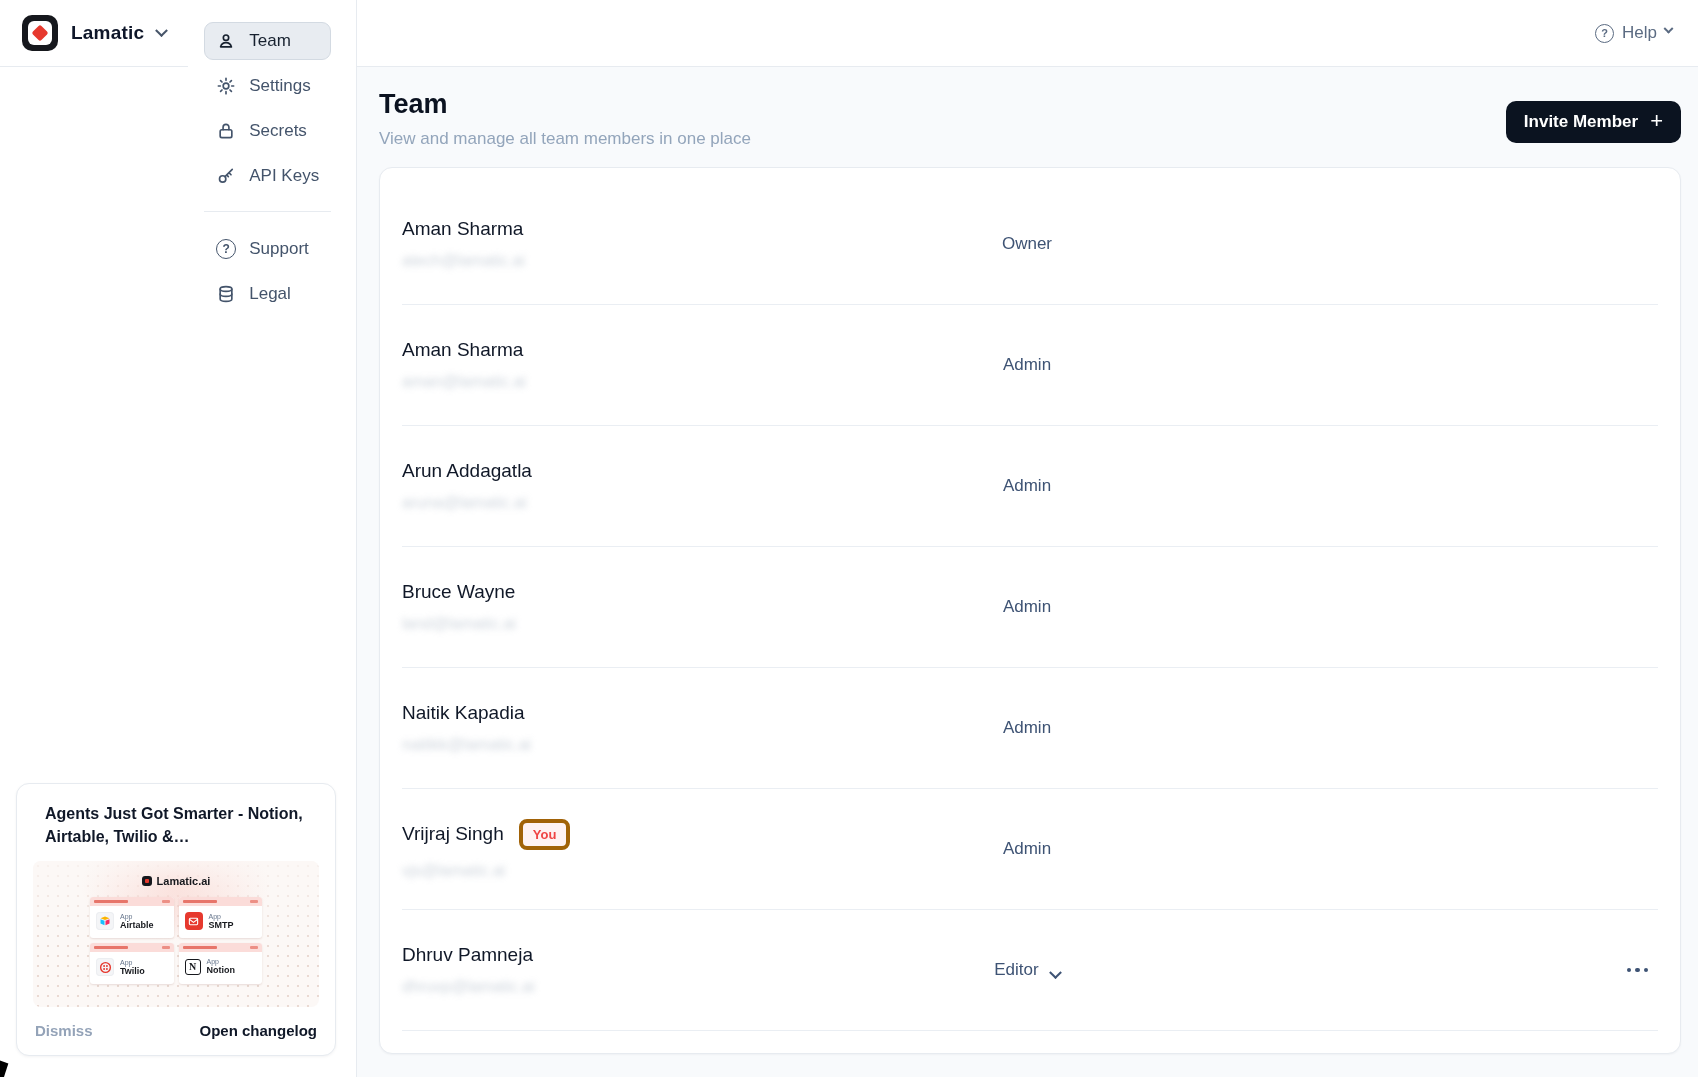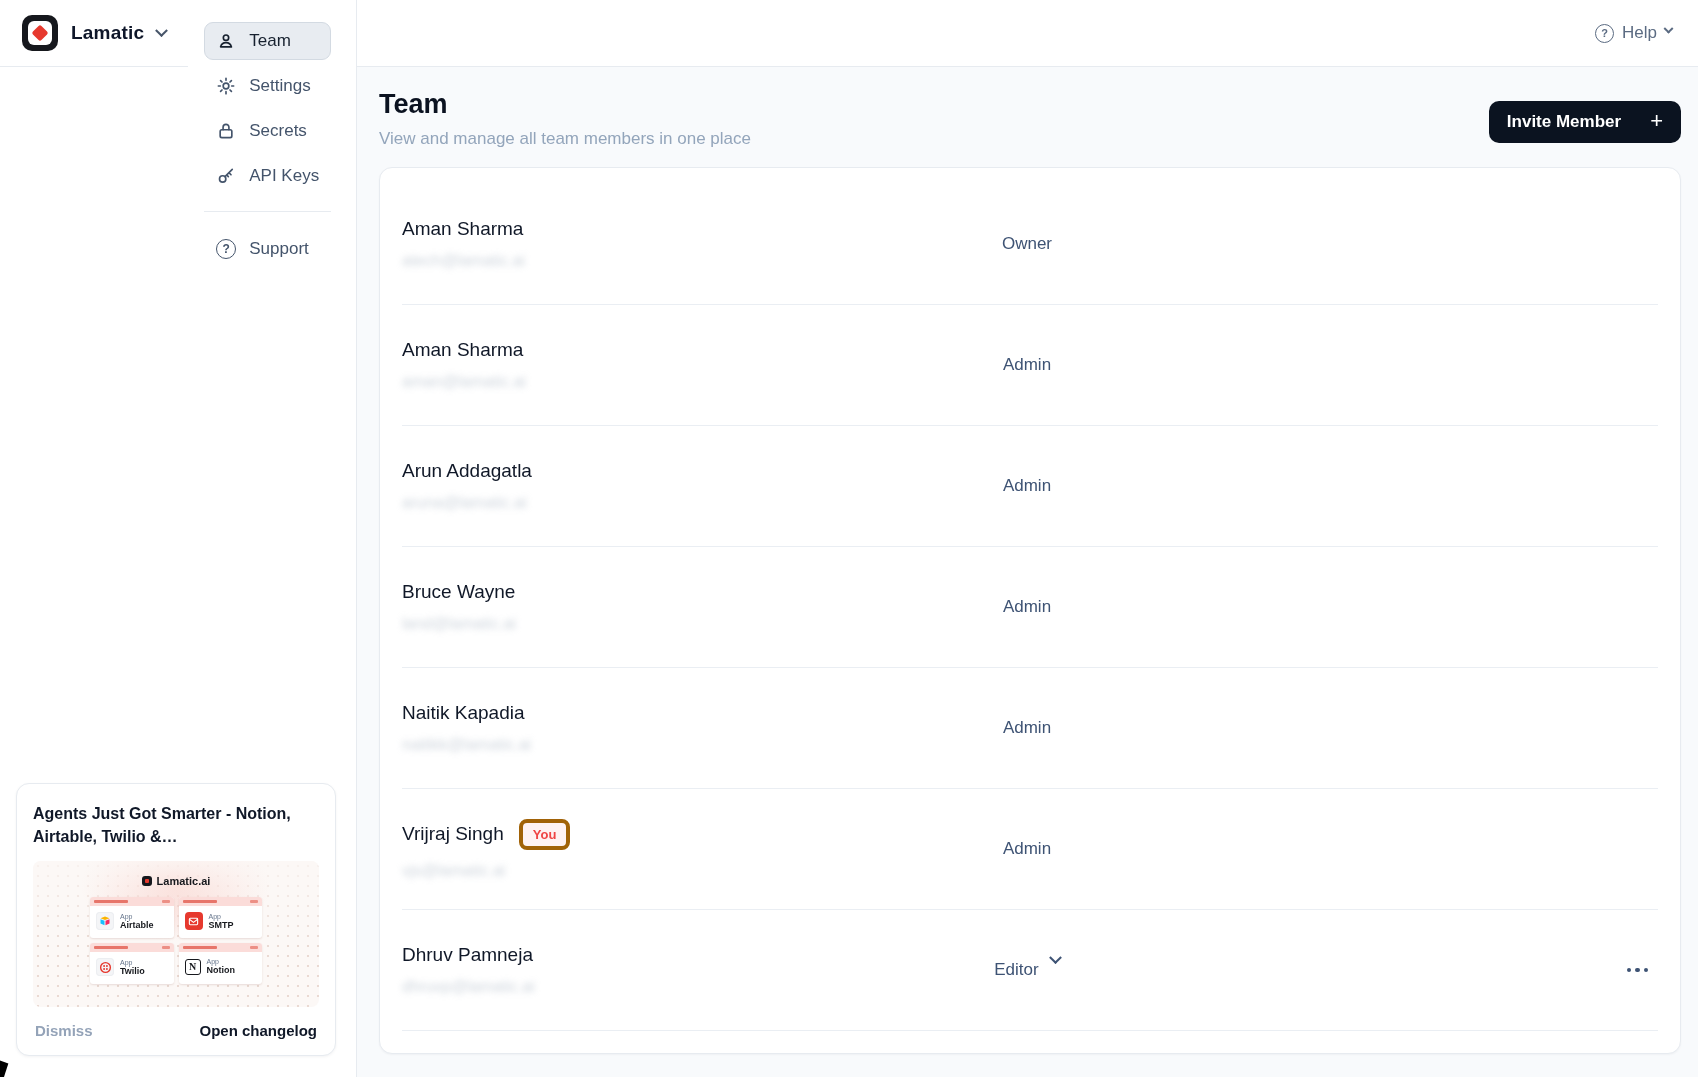--- a/index.html
+++ b/index.html
@@ -18,21 +18,21 @@
   .nav { padding:22px 16px 0 16px; }
   .nav-item { height:38px; display:flex; align-items:center; gap:13px; padding:0 11px; margin-bottom:7px; border-radius:9px; color:#44546b; font-size:17px; cursor:pointer; border:1px solid transparent; }
   .nav-item svg { stroke:#44546b; }
   .nav-item.active { background:#e8ecf1; border:1px solid #d3dae2; color:#17212f; font-weight:500; }
   .nav-item.active svg { stroke:#17212f; }
   .nav-sep { border-top:1px solid #e7ebf0; margin:16px 0 18px 0; }
   .qmark { width:20px; height:20px; border:1.8px solid #44546b; border-radius:50%; display:flex; align-items:center; justify-content:center; font-size:12px; font-weight:700; color:#44546b; flex-shrink:0; }
 
   
   .changelog { position:absolute; left:16px; right:20px; bottom:21px; background:#fff; border:1px solid #e7ebf0; border-radius:13px; padding:18px 16px 16px 16px; box-shadow:0 1px 3px rgba(15,23,42,.05); }
-  .changelog-title { font-size:16px; line-height:1.45; font-weight:700; color:#101828; }
+  .changelog-title { font-size:16px; line-height:1.45; font-weight:700; color:#101828;margin-left:12px; }
   .promo { position:relative; margin-top:13px; height:146px; border-radius:8px; background:#fcf8f6; overflow:hidden;
            background-image:radial-gradient(#ead9d2 1px, transparent 1.2px); background-size:10px 10px; }
   .promo::before { content:""; position:absolute; left:50%; top:-30px; transform:translateX(-50%); width:190px; height:110px; background:radial-gradient(closest-side, rgba(246,160,148,.55), rgba(246,160,148,0)); }
   .promo-inner { position:absolute; inset:0; background:linear-gradient(#fcf8f6cc,#fcf8f600 60%); }
   .promo-brand { position:relative; display:flex; align-items:center; justify-content:center; gap:5px; padding-top:14px; }
   .promo-brand-dot { width:10px; height:10px; background:#16181d; border-radius:3px; position:relative; }
   .promo-brand-dot::after { content:""; position:absolute; inset:3px; background:#e6392e; border-radius:1px; }
   .promo-brand-name { font-size:11px; font-weight:700; color:#16181d; }
   .mini-grid { position:relative; width:172px; margin:10px auto 0; display:grid; grid-template-columns:1fr 1fr; gap:5px; }
   .mini-card { background:#fff; border-radius:3px; box-shadow:0 1px 2px rgba(120,60,50,.15); overflow:hidden; }
@@ -54,33 +54,33 @@
   .main { flex:1; display:flex; flex-direction:column; min-width:0; }
   .topbar { height:67px; background:#fff; border-bottom:1px solid #e7ebf0; display:flex; align-items:center; justify-content:flex-end; padding-right:26px; flex-shrink:0; }
   .help { display:flex; align-items:center; gap:8px; color:#5b6b82; font-size:17px; cursor:pointer; }
   .help .qmark { width:19px; height:19px; border-color:#5b6b82; color:#5b6b82; font-size:11px; border-width:1.6px; }
   .help .chev { border-color:#5b6b82; width:7px; height:7px; margin-top:-3px; }
 
   .content { flex:1; background:#f8fafc; overflow:hidden; }
   .page-header { display:flex; align-items:flex-start; justify-content:space-between; padding:22px 17px 0 22px; }
   .page-title { font-size:27px; font-weight:700; color:#0b1220; }
   .page-subtitle { font-size:17px; color:#93a5bb; margin-top:9px; }
-  .invite-btn { margin-top:12px; height:42px; background:#0b1320; color:#fff; border:none; border-radius:10px; display:flex; align-items:center; gap:29px; padding:0 18px; font-size:17px; font-weight:600; font-family:inherit; cursor:pointer; }
+  .invite-btn { margin-top:12px; height:42px; background:#0b1320; color:#fff; border:none; border-radius:10px; display:flex; align-items:center; gap:12px; padding:0 18px; font-size:17px; font-weight:600; font-family:inherit; cursor:pointer; }
   .plus-glyph { font-size:22px; font-weight:400; line-height:1; margin-top:-2px; }
 
   .members-card { margin:18px 17px 0 22px; background:#fff; border:1px solid #e7ebf0; border-radius:13px; box-shadow:0 1px 2px rgba(15,23,42,.04); padding:16px 0 22px 0; }
   .member-row { margin:0 22px; height:121px; border-bottom:1px solid #eaeef3; display:flex; align-items:center; }
   .member-left { flex:1; min-width:0; }
   .member-name-line { display:flex; align-items:center; }
   .member-name { font-size:19px; font-weight:500; color:#101828; }
   .you-badge { margin-left:15px; font-size:13px; font-weight:600; color:#ef4444; background:#fef2f2; border:4px solid #a16207; border-radius:8px; padding:4px 10px; }
   .member-email { margin-top:12px; font-size:16px; color:#aeb9c6; filter:blur(3px); opacity:.6; }
   .member-center { width:240px; display:flex; align-items:center; justify-content:center; }
   .role-text { font-size:17px; font-weight:500; color:#3e5374; }
-  .role-dropdown { display:flex; align-items:flex-start; gap:12px; cursor:pointer; color:#3e5374; }
+  .role-dropdown { display:flex; align-items:flex-end; gap:12px; cursor:pointer; color:#3e5374; }
   .role-dropdown .chev { border-color:#3e5374; margin-top:-4px; }
   .member-right { flex:1; display:flex; justify-content:flex-end; padding-right:6px; }
   .ellipsis-btn { display:flex; gap:4px; align-items:center; padding:8px 4px; cursor:pointer; }
   .ellipsis-btn i { width:4.5px; height:4.5px; border-radius:50%; background:#3e5374; }
 
   
   .cursor { position:absolute; left:-3px; bottom:-8px; width:0; height:0; border-left:13px solid #000; border-top:9px solid transparent; border-bottom:20px solid transparent; transform:rotate(-15deg); }
 </style>
 </head>
 <body>
@@ -122,20 +122,28 @@
             <path d="M10.8 12.7L19.5 4M15.5 8l2.5 2.5M12.8 10.7l2 2"></path>
           </svg>
         <span>API Keys</span>
       </div>
 
       <div class="nav-sep"></div>
 
       <div class="nav-item">
         <span class="qmark">?</span>
         <span>Support</span>
+      </div>
+      <div class="nav-item">
+        <svg width="20" height="20" viewBox="0 0 24 24" fill="none" stroke-width="2" stroke-linecap="round" stroke-linejoin="round">
+            <ellipse cx="12" cy="6" rx="7" ry="2.8"></ellipse>
+            <path d="M5 6v6c0 1.5 3.1 2.8 7 2.8s7-1.3 7-2.8V6"></path>
+            <path d="M5 12v6c0 1.5 3.1 2.8 7 2.8s7-1.3 7-2.8v-6"></path>
+          </svg>
+        <span>Legal</span>
       </div>
     </nav>
 
     <div class="changelog">
       <div class="changelog-title">Agents Just Got Smarter - Notion, Airtable, Twilio &amp;…</div>
       <div class="promo">
         <div class="promo-inner"></div>
         <div class="promo-brand">
           <span class="promo-brand-dot"></span>
           <span class="promo-brand-name">Lamatic.ai</span>

